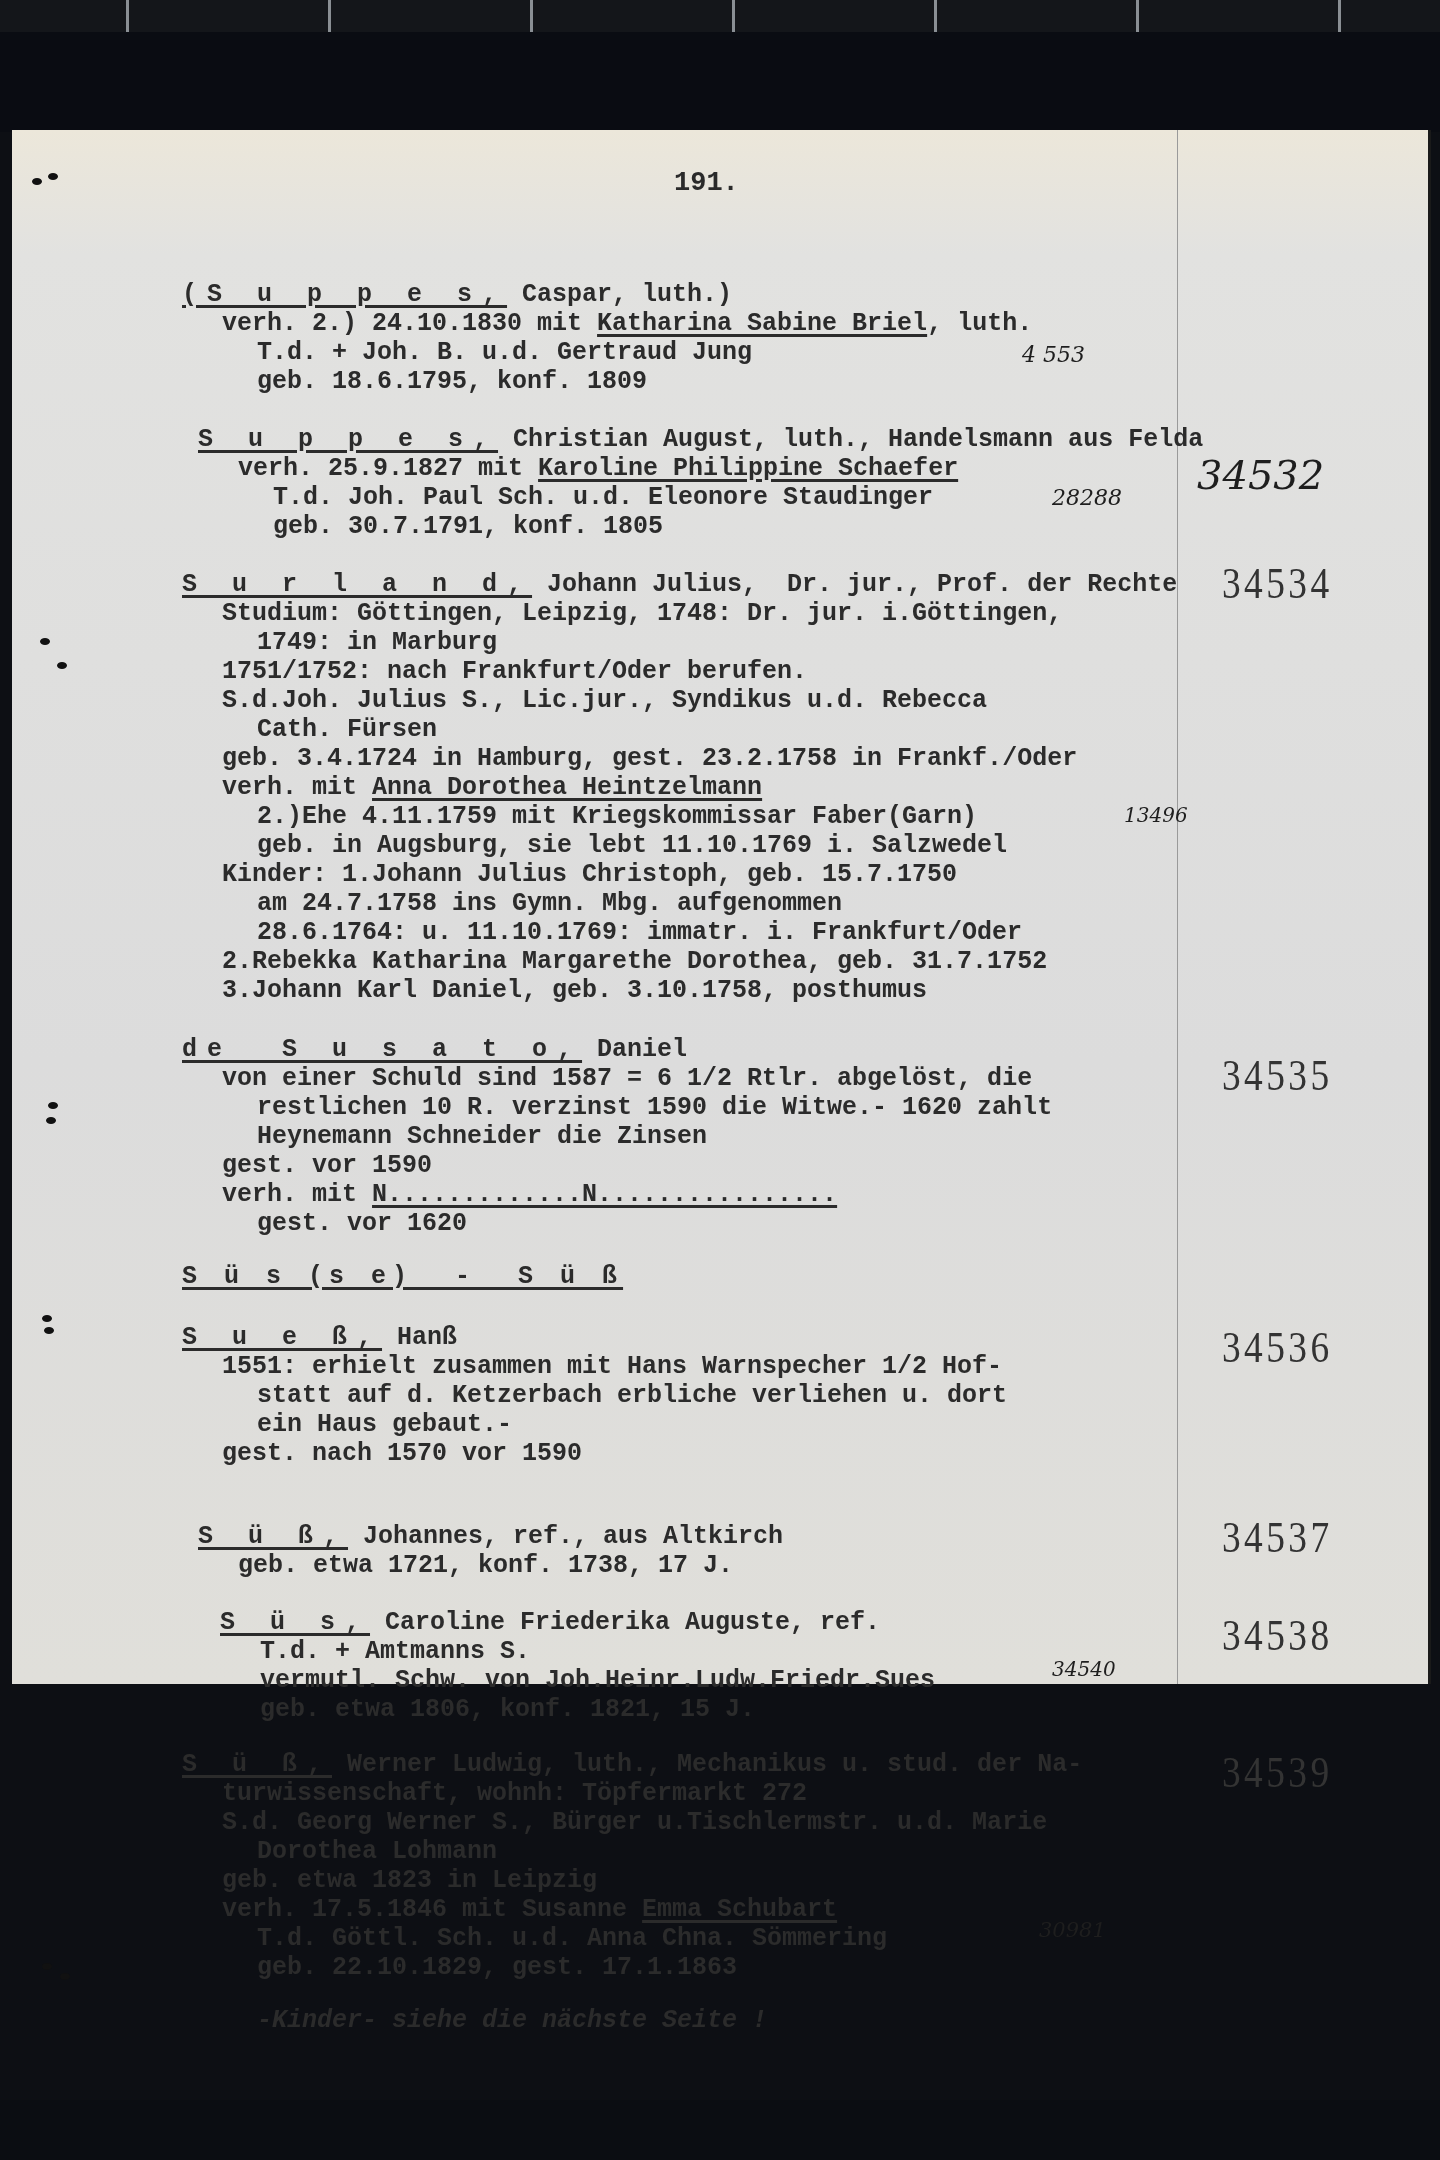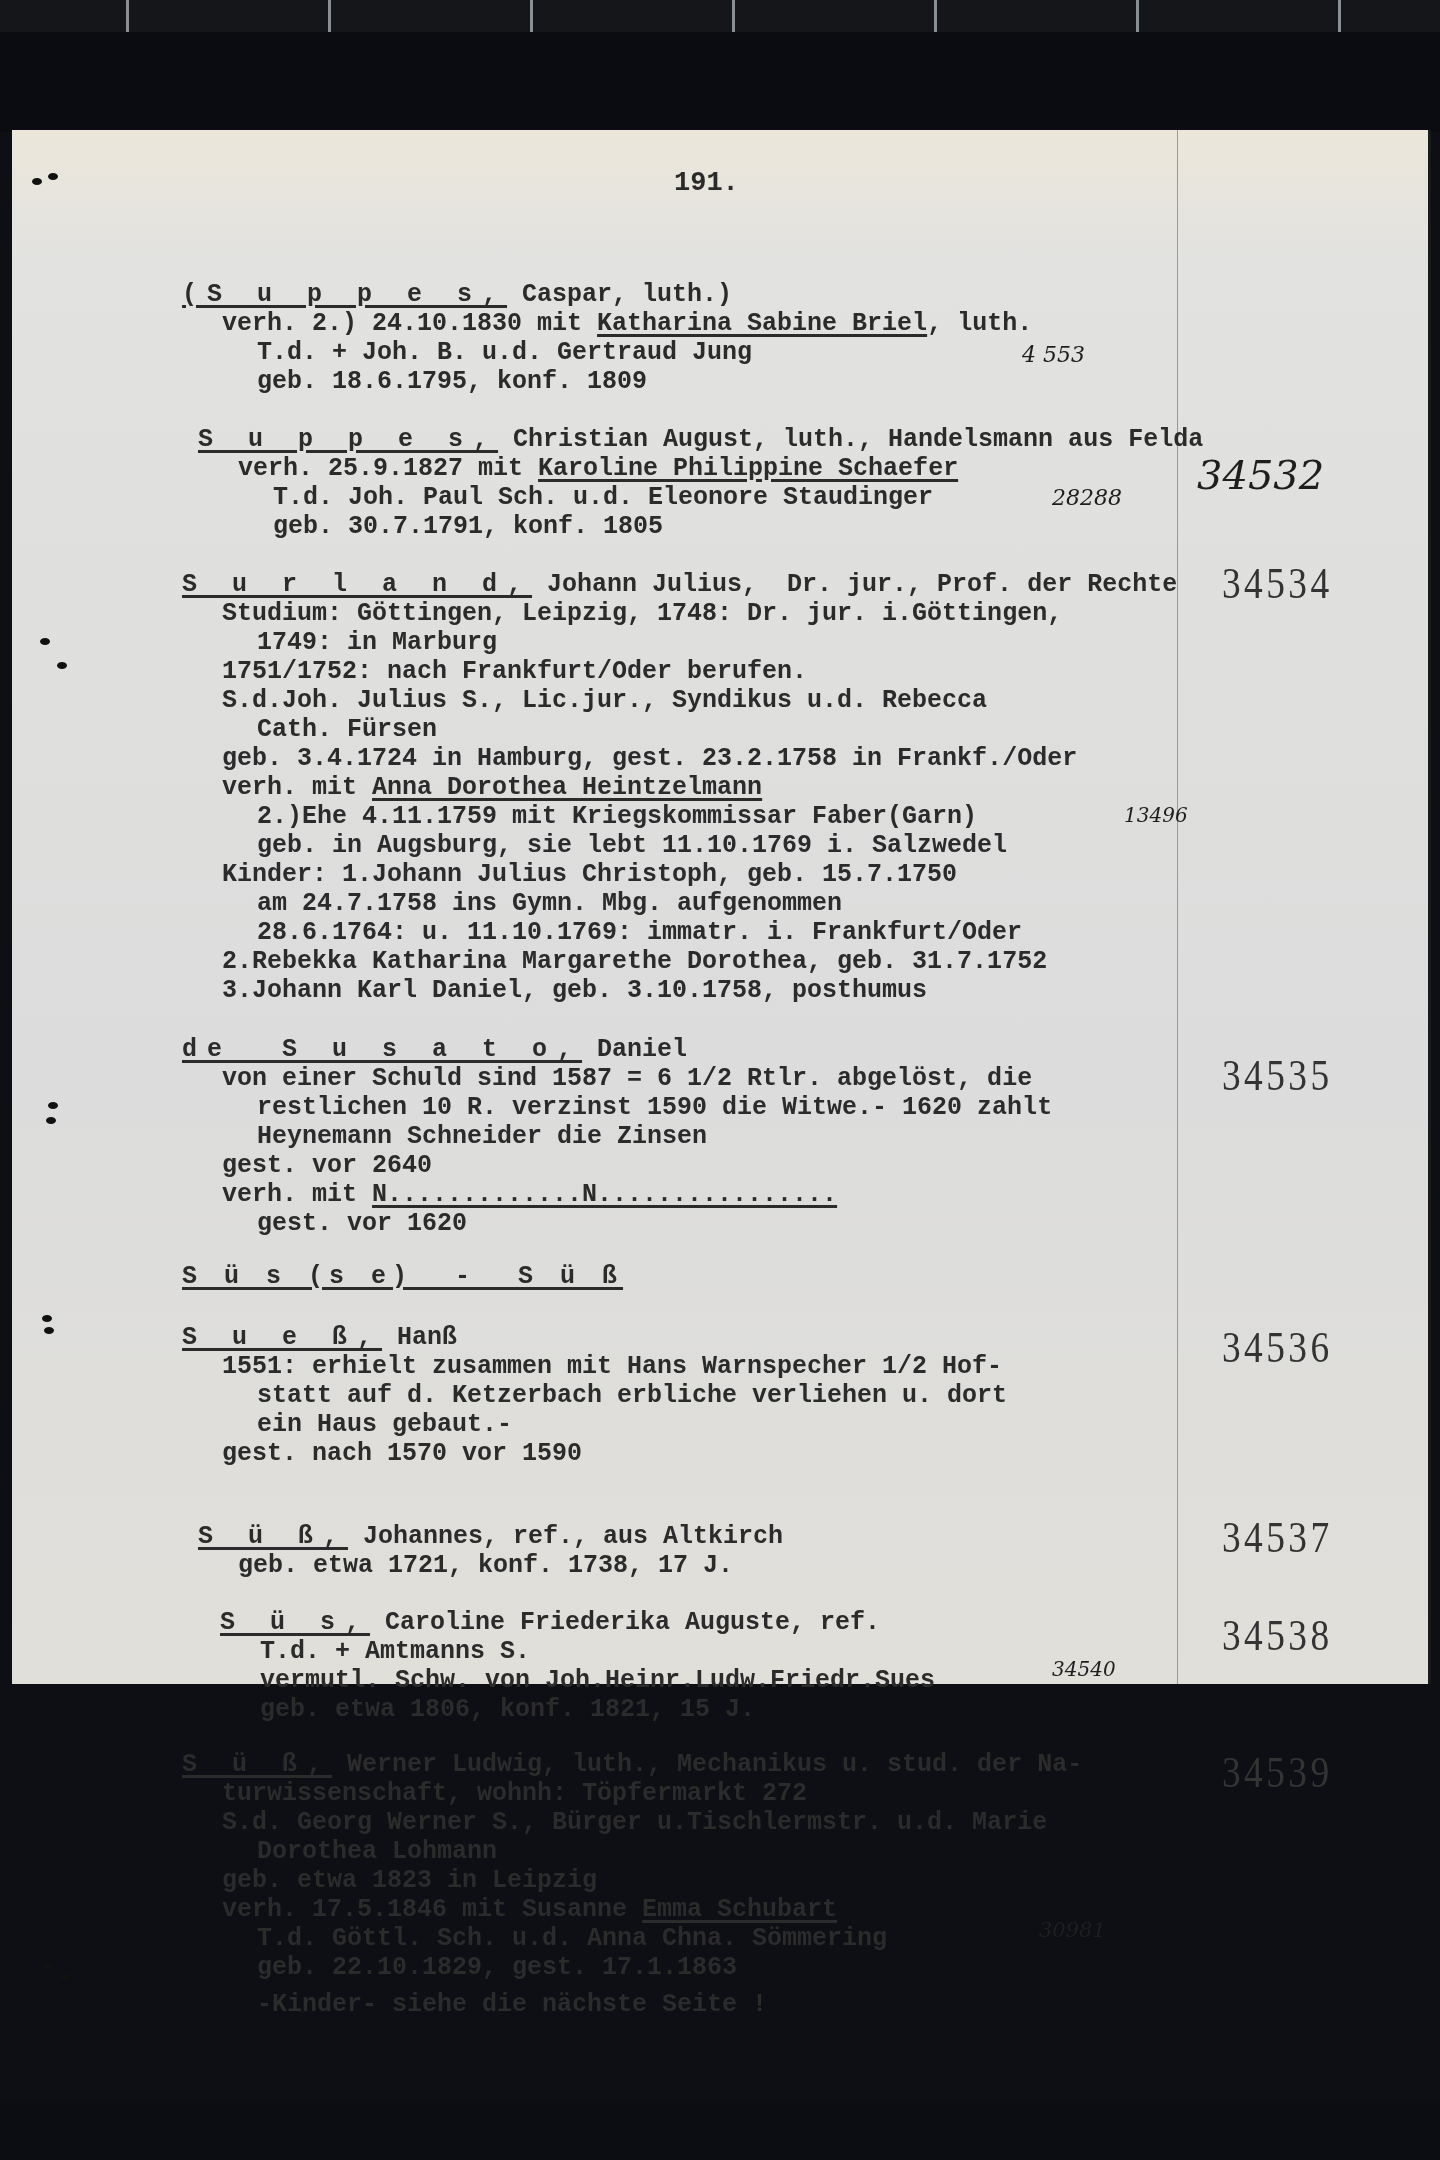--- a/index.html
+++ b/index.html
@@ -101,21 +101,21 @@
     <div class="line i1">3.Johann Karl Daniel, geb. 3.10.1758, posthumus</div>
   </div>
   <div class="hand" style="left:1112px;top:673px;font-size:20px;">13496</div>
   <div class="id-num" style="top:428px;">34534</div>
 
   <div class="entry" style="left:170px;top:905px;">
     <div class="line"><span class="ul sp">de  S u s a t o,</span><span> Daniel</span></div>
     <div class="line i1">von einer Schuld sind 1587 = 6 1/2 Rtlr. abgelöst, die</div>
     <div class="line i2">restlichen 10 R. verzinst 1590 die Witwe.- 1620 zahlt</div>
     <div class="line i2">Heynemann Schneider die Zinsen</div>
-    <div class="line i1">gest. vor 2640</div>
+    <div class="line i1">gest. vor 1590</div>
     <div class="line i1"><span>verh. mit </span><span class="ul">N.............N................</span></div>
     <div class="line i2">gest. vor 1620</div>
   </div>
   <div class="id-num" style="top:920px;">34535</div>
 
   <div class="entry" style="left:170px;top:1132px;">
     <div class="line"><span class="ul" style="letter-spacing:6px;">S ü s (s e)  -  S ü ß</span></div>
   </div>
 
   <div class="entry" style="left:170px;top:1193px;">
@@ -144,19 +144,19 @@
 
   <div class="entry" style="left:170px;top:1620px;">
     <div class="line"><span class="ul sp">S ü ß,</span><span> Werner Ludwig, luth., Mechanikus u. stud. der Na-</span></div>
     <div class="line i1">turwissenschaft, wohnh: Töpfermarkt 272</div>
     <div class="line i1">S.d. Georg Werner S., Bürger u.Tischlermstr. u.d. Marie</div>
     <div class="line i2">Dorothea Lohmann</div>
     <div class="line i1">geb. etwa 1823 in Leipzig</div>
     <div class="line i1"><span>verh. 17.5.1846 mit Susanne </span><span class="ul">Emma Schubart</span></div>
     <div class="line i2">T.d. Göttl. Sch. u.d. Anna Chna. Sömmering</div>
     <div class="line i2">geb. 22.10.1829, gest. 17.1.1863</div>
-    <div class="line i2" style="margin-top:8px;">-Kinder- siehe die nächste Seite !</div>
+    <div class="line i2" style="margin-top:24px;font-style:italic;">-Kinder- siehe die nächste Seite !</div>
   </div>
   <div class="hand" style="left:1027px;top:1788px;font-size:21px;">30981</div>
   <div class="id-num" style="top:1617px;">34539</div>
 </div>
 
 <div class="film-bottom"></div>
 
 </body></html>

